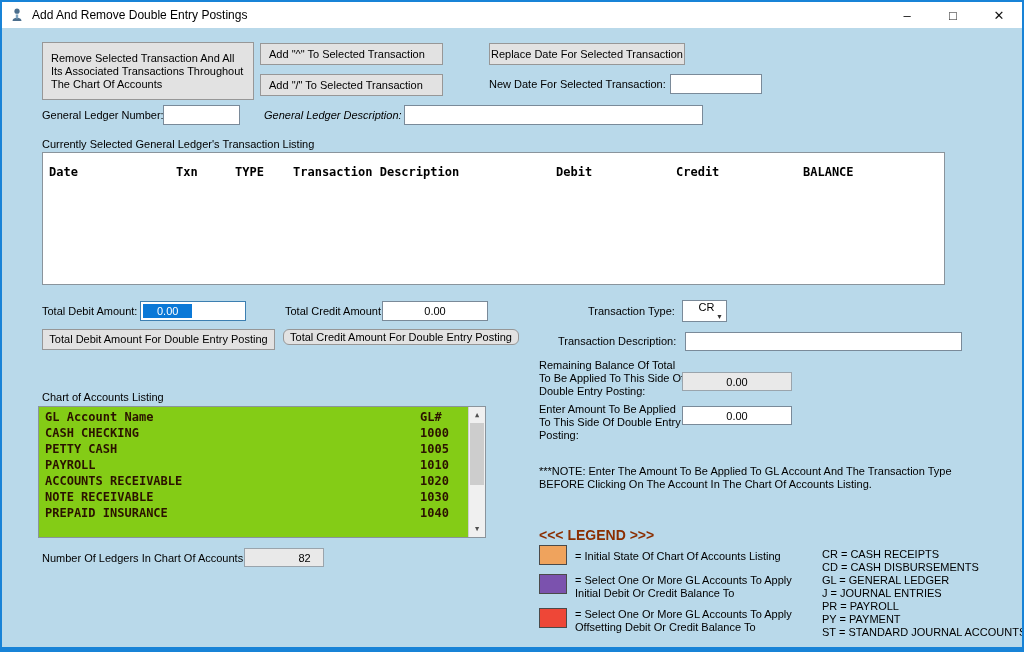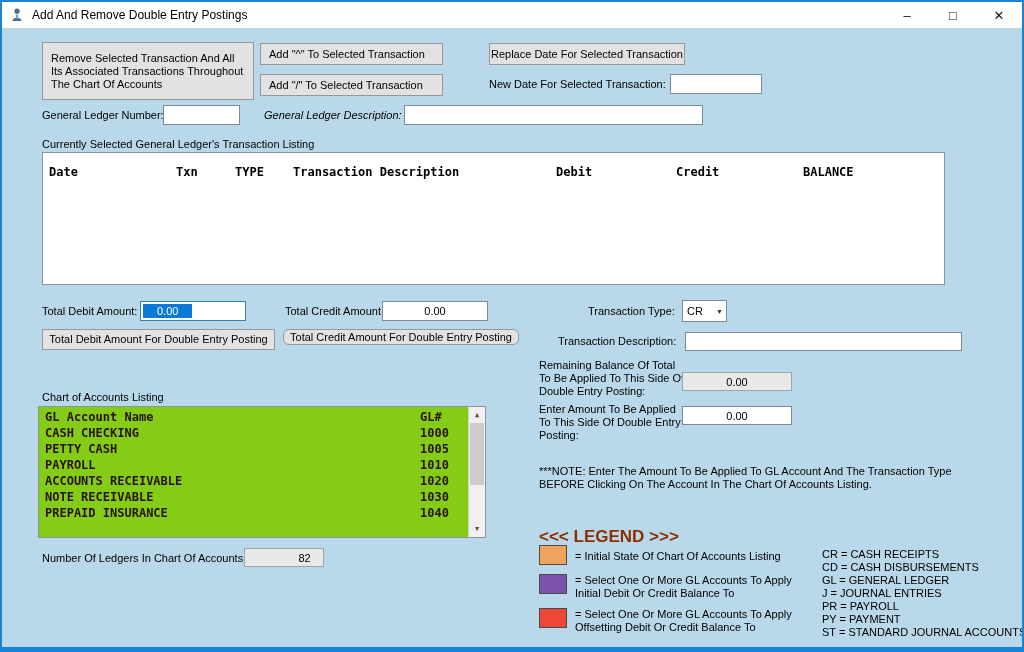--- a/index.html
+++ b/index.html
@@ -58,30 +58,30 @@
     display:flex; flex-direction:column;
   }
   .sb-arrow {
     height:16px; display:flex; align-items:center; justify-content:center;
     font-size:7px; color:#505050; background:#F0F0F0;
   }
   .sb-track { flex:1; position:relative; }
   .sb-thumb { position:absolute; top:0; left:1px; right:1px; height:62px; background:#CDCDCD; }
   .combo {
     background:#fff; border:1px solid #7a8a99; display:flex; align-items:center;
-    font-size:11px; color:#000; padding-left:4px;
+    font-size:11px; color:#000; padding-left:4px;flex-direction:column;
   }
   .combo-arrow { margin-left:auto; padding-right:3px; font-size:7px; color:#333; }
   .sel-input {
     background:#fff; border:1px solid #3C7FB1; display:flex; align-items:center;
     padding-left:2px; font-size:11px;
   }
   .sel-span { background:#0B79D7; color:#fff; padding:1px 14px; }
   .swatch { border:1px solid #4a4a4a; width:28px; height:20px; }
-  .legend-title { font-size:17px; font-weight:bold; color:#8B2E00; }
+  .legend-title { font-size:14px; font-weight:bold; color:#8B2E00; }
   .abbr-line { font-size:11px; color:#000; line-height:13px; white-space:nowrap; }
   .note { font-size:11px; color:#000; line-height:13px; }
 </style>
 </head>
 <body>
 
 <div class="window">
 
   <div class="titlebar">
     <svg class="app-icon" viewBox="0 0 16 16">

